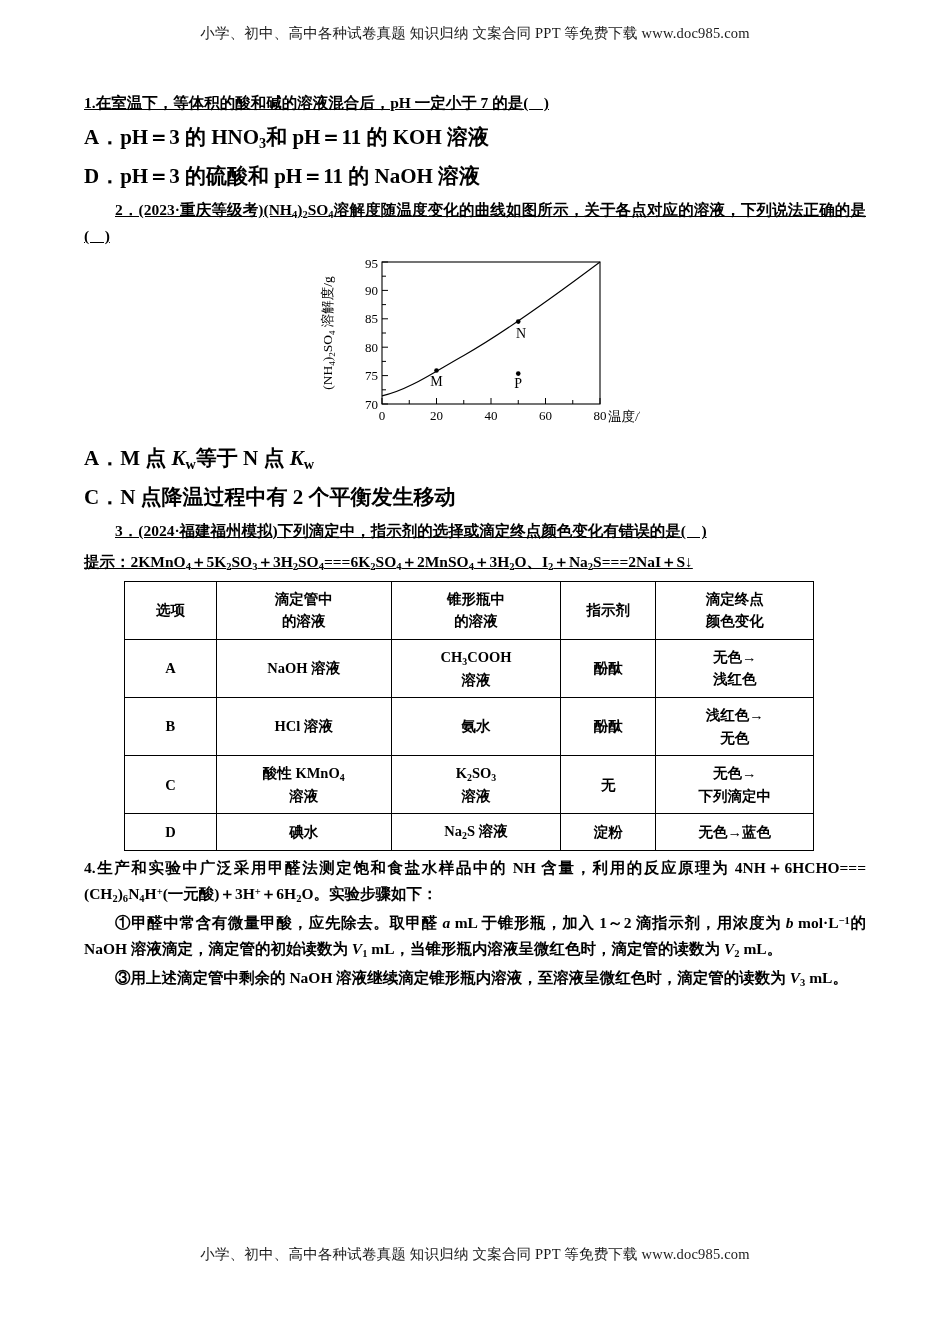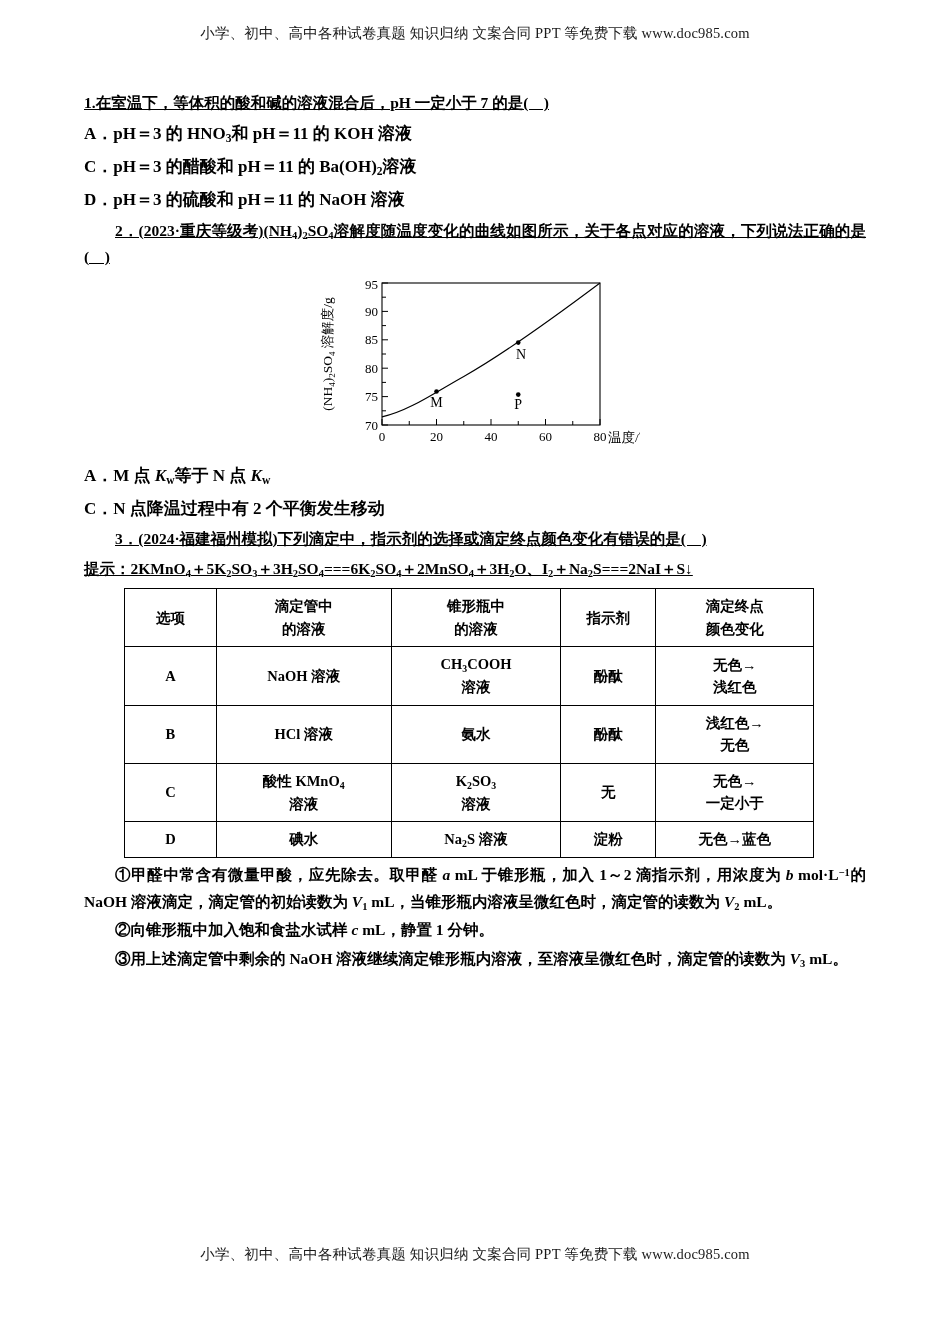--- a/index.html
+++ b/index.html
@@ -43,21 +43,21 @@
   .q {
     font-size: 15.5px;
     font-weight: bold;
     line-height: 1.62;
     margin: 0 0 5px 0;
     text-align: justify;
     text-decoration: underline;
   }
   .q-indent { text-indent: 2em; }
   .opt {
-    font-size: 17px;
+    font-size: 21px;
     font-weight: bold;
     line-height: 1.62;
     margin: 0 0 4px 0;
   }
   .para {
     font-size: 15.5px;
     font-weight: bold;
     line-height: 1.70;
     margin: 0 0 2px 0;
     text-align: justify;
@@ -99,21 +99,20 @@
 
 <div class="page">
 
   <div class="watermark watermark-top">小学、初中、高中各种试卷真题 知识归纳 文案合同 PPT 等免费下载  www.doc985.com</div>
 
   <div class="content">
 
 
     <p class="q">1.在室温下，等体积的酸和碱的溶液混合后，pH 一定小于 7 的是(&nbsp;&nbsp;&nbsp;&nbsp;)</p>
     <p class="opt">A．pH＝3 的 HNO<sub>3</sub>和 pH＝11 的 KOH 溶液</p>
-    <p class="opt">C．pH＝3 的醋酸和 pH＝11 的 Ba(OH)<sub>2</sub>溶液</p>
     <p class="opt">D．pH＝3 的硫酸和 pH＝11 的 NaOH 溶液</p>
 
     <p class="q q-indent">2．(2023·重庆等级考)(NH<sub>4</sub>)<sub>2</sub>SO<sub>4</sub>溶解度随温度变化的曲线如图所示，关于各点对应的溶液，下列说法正确的是(&nbsp;&nbsp;&nbsp;&nbsp;)</p>
 
     <div class="chart-wrap">
       <div class="chart-box">
         <svg class="chart-svg" width="330" height="175" viewBox="0 0 330 175">
 
           <g stroke="#000" stroke-width="1.1" fill="none">
             <rect x="72" y="6" width="218" height="142"></rect>
@@ -232,35 +231,35 @@
           </td>
         </tr>
 
         <tr>
           <td class="c1">C</td>
           <td class="c2">酸性 KMnO<sub>4</sub><br>溶液</td>
           <td class="c3">K<sub>2</sub>SO<sub>3</sub><br>溶液</td>
           <td class="c4">无</td>
           <td class="c5">
             <span>无色→</span><br>
-            <span>一定小于</span>
+            <span>下列滴定中</span>
           </td>
         </tr>
 
         <tr>
           <td class="c1">D</td>
           <td class="c2">碘水</td>
           <td class="c3">Na<sub>2</sub>S 溶液</td>
           <td class="c4">淀粉</td>
           <td class="c5">无色→蓝色</td>
         </tr>
       </tbody>
     </table>
 
+    <p class="para">4.生产和实验中广泛采用甲醛法测定饱和食盐水样品中的 NH 含量，利用的反应原理为 4NH＋6HCHO===(CH<sub>2</sub>)<sub>6</sub>N<sub>4</sub>H<sup>+</sup>(一元酸)＋3H<sup>+</sup>＋6H<sub>2</sub>O。实验步骤如下：</p>
     <p class="para para-ind">①甲醛中常含有微量甲酸，应先除去。取甲醛 <i>a</i> mL 于锥形瓶，加入 1～2 滴指示剂，用浓度为 <i>b</i> mol·L<sup>−1</sup>的 NaOH 溶液滴定，滴定管的初始读数为 <i>V</i><sub>1</sub> mL，当锥形瓶内溶液呈微红色时，滴定管的读数为 <i>V</i><sub>2</sub> mL。</p>
-    <p class="para para-ind">②向锥形瓶中加入饱和食盐水试样 <i>c</i> mL，静置 1 分钟。</p>
     <p class="para para-ind">③用上述滴定管中剩余的 NaOH 溶液继续滴定锥形瓶内溶液，至溶液呈微红色时，滴定管的读数为 <i>V</i><sub>3</sub> mL。</p>
 
   </div>
 
   <div class="watermark watermark-bottom">小学、初中、高中各种试卷真题 知识归纳 文案合同 PPT 等免费下载  www.doc985.com</div>
 
 </div>
 
 </body></html>

